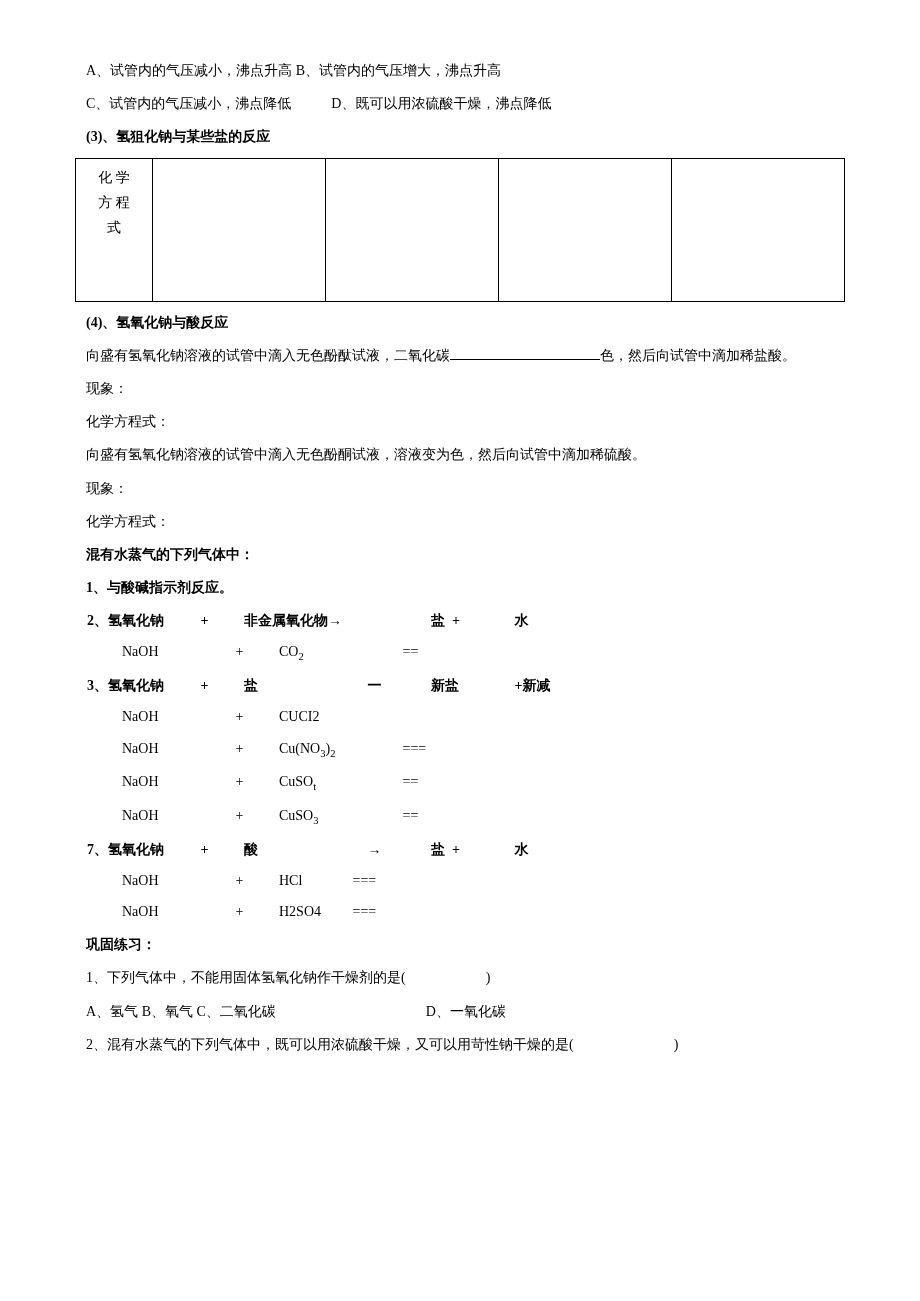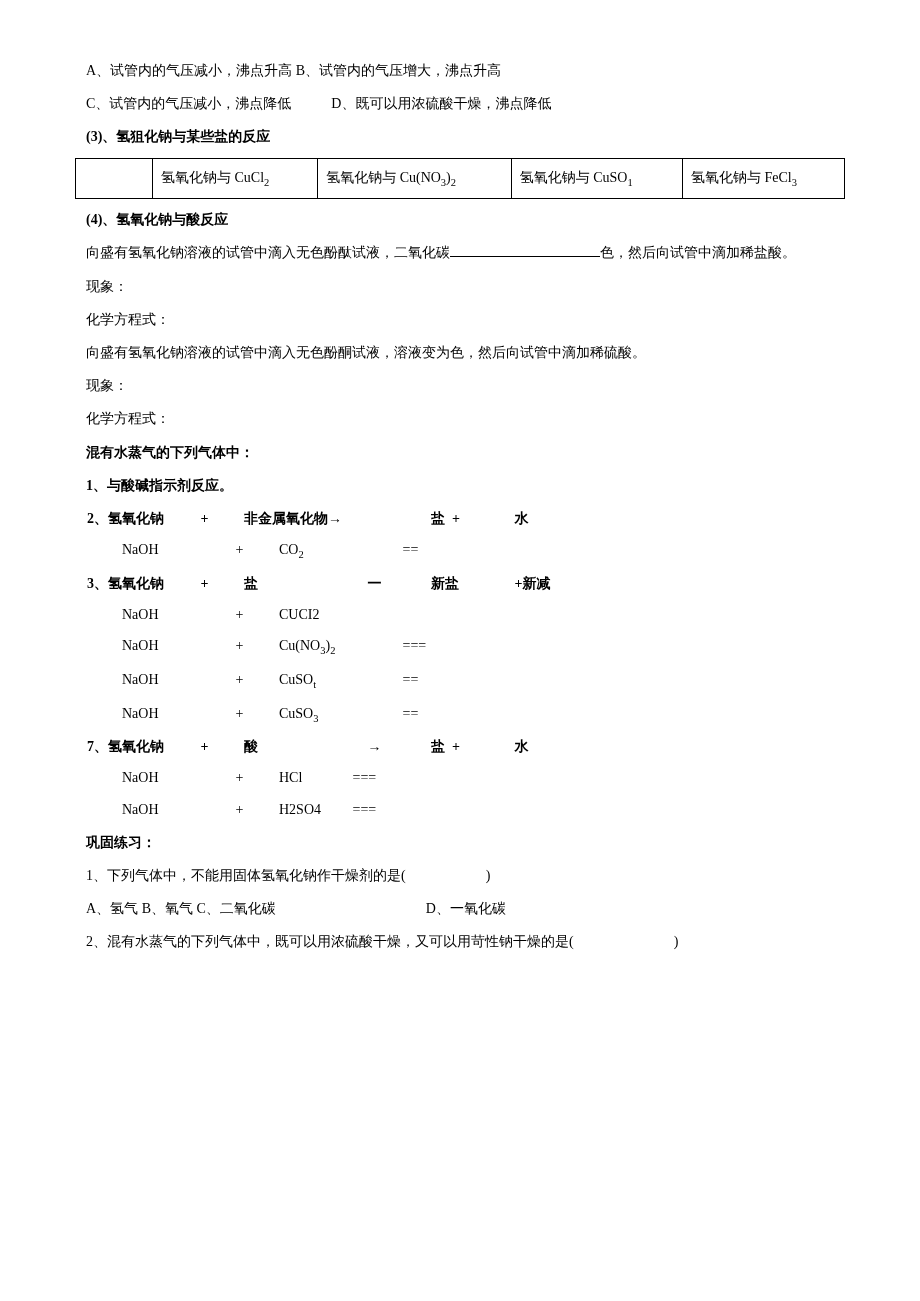--- a/index.html
+++ b/index.html
@@ -68,26 +68,30 @@
   <span>A、试管内的气压减小，沸点升高</span> <span>B、试管内的气压增大，沸点升高</span>
 </p>
 <p>
   <span>C、试管内的气压减小，沸点降低</span><span class="gap"></span><span>D、既可以用浓硫酸干燥，沸点降低</span>
 </p>
 
 <p class="bold">(3)、氢狙化钠与某些盐的反应</p>
 
 <table>
   <tbody>
-      <tr>
-    <td class="row-label"></td>
-    <td><span>氢氧化钠与 CuCl</span><span class="sub">2</span></td>
-    <td><span>氢氧化钠与 Cu(NO</span><span class="sub">3</span><span>)</span><span class="sub">2</span></td>
-    <td><span>氢氧化钠与 CuSO</span><span class="sub">1</span></td>
-    <td><span>氢氧化钠与 FeCl</span><span class="sub">3</span></td>
+  <tr class="tall-row">
+    <td class="row-label">
+      <span>化 学</span><br>
+      <span>方 程</span><br>
+      <span>式</span>
+    </td>
+    <td></td>
+    <td></td>
+    <td></td>
+    <td></td>
   </tr>
 </tbody>
   </table>
 
 <p class="bold">(4)、氢氧化钠与酸反应</p>
 
 <p>
   <span>向盛有氢氧化钠溶液的试管中滴入无色酚酞试液，二氧化碳</span><span class="blank"></span><span>色，然后向试管中滴加稀盐酸。</span>
 </p>
 <p>现象：</p>

